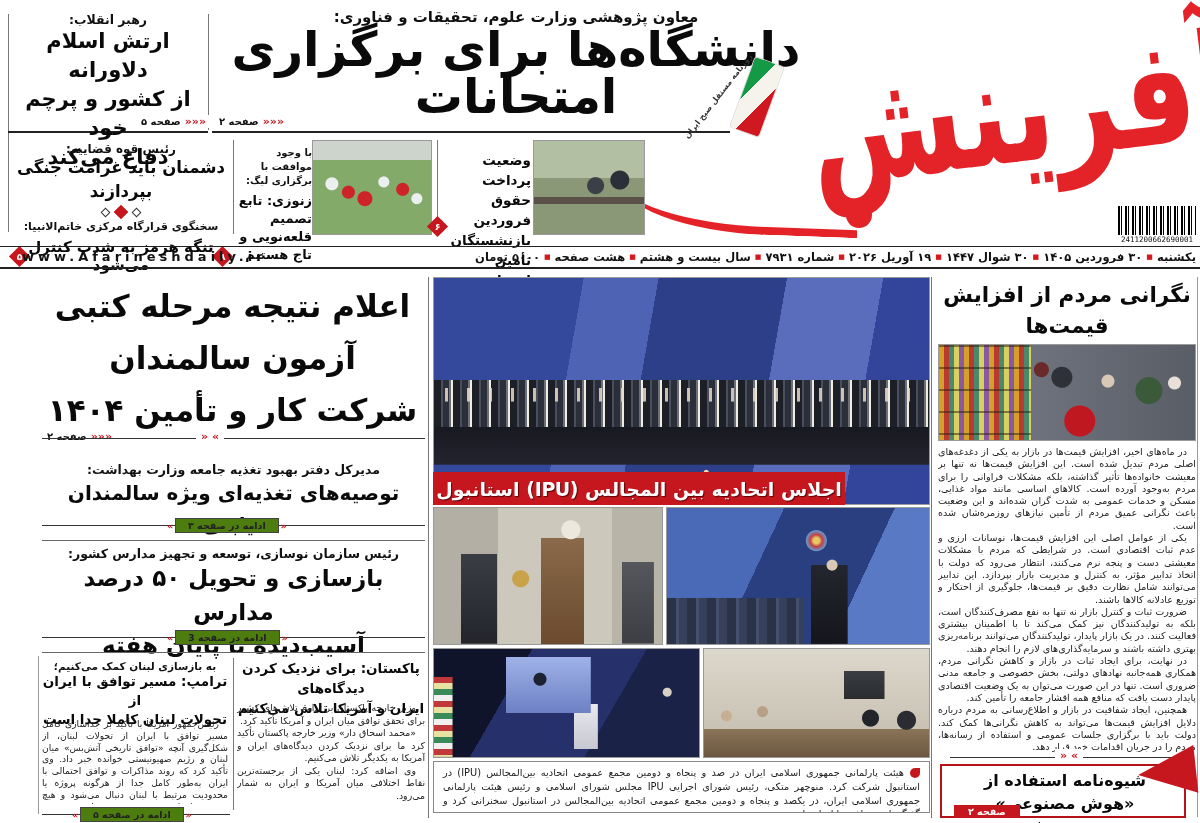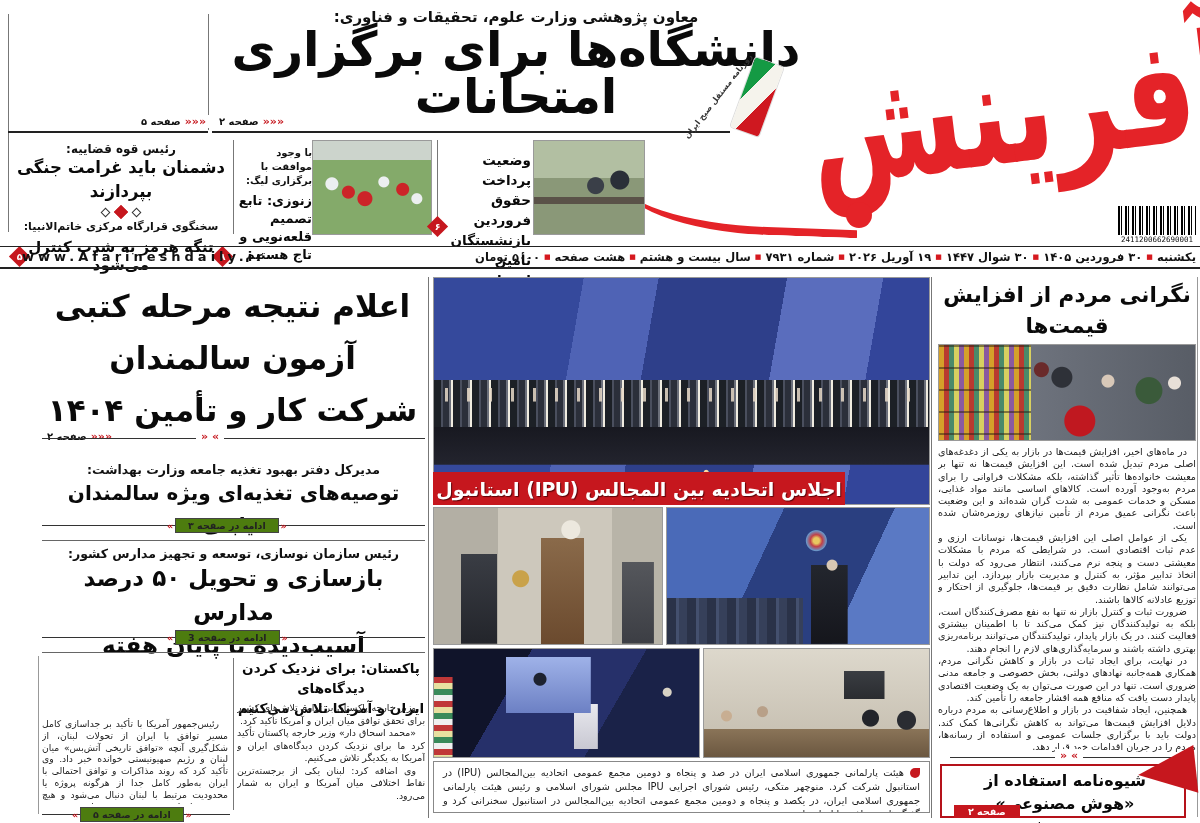--- a/index.html
+++ b/index.html
@@ -41,20 +41,26 @@
 
 <div class="page">
 
   <div class="vr" style="left:8px;top:14px;height:218px"></div>
   <div class="vr" style="left:208px;top:14px;height:116px"></div>
   <div class="vr" style="left:233px;top:140px;height:94px"></div>
   <div class="vr" style="left:437px;top:140px;height:94px"></div>
   <div class="hl2" style="left:8px;top:131px;width:200px"></div>
   <div class="hl2" style="left:212px;top:131px;width:518px"></div>
 
+  <div class="abs" style="left:10px;top:12px;width:196px;height:118px;text-align:center">
+    <div class="kicker" style="font-size:12.5px">رهبر انقلاب:</div>
+    <div class="headline" style="font-size:21px;line-height:29px">ارتش اسلام دلاورانه</div>
+    <div class="headline" style="font-size:21px;line-height:29px">از کشور و پرچم خود</div>
+    <div class="headline" style="font-size:21px;line-height:29px">دفاع می‌کند</div>
+  </div>
   <div class="pmark" style="left:138px;top:115px"><span>صفحه ۵</span></div>
 
   <div class="abs c" style="left:216px;top:8px;width:600px">
     <div class="kicker" style="font-size:15px">معاون پژوهشی وزارت علوم، تحقیقات و فناوری:</div>
     <div class="headline" style="font-size:48px;line-height:47px;letter-spacing:-1px">دانشگاه‌ها برای برگزاری امتحانات</div>
   </div>
   <div class="pmark" style="left:216px;top:115px"><span>صفحه ۲</span></div>
 
   <div class="abs" style="left:742px;top:60px;width:30px;height:74px;transform:rotate(20deg);border-radius:3px;
               background:linear-gradient(115deg,#149a44 0 32%,#f5f3ec 32% 63%,#cf1820 63%);box-shadow:0 0 0 1px #ddd"></div>
@@ -165,20 +171,25 @@
   <div class="abs c" style="left:237px;top:658px;width:188px">
     <div class="headline" style="font-size:13.5px;line-height:20px">پاکستان: برای نزدیک کردن دیدگاه‌های</div>
     <div class="headline" style="font-size:13.5px;line-height:20px">ایران و آمریکا تلاش می‌کنیم</div>
   </div>
   <div class="abs body-txt" style="left:237px;top:702px;width:188px;height:108px;overflow:hidden;font-size:9.4px;line-height:12.5px">
     <p>وزیر خارجه پاکستان بر تداوم تلاش‌های کشور برای تحقق توافق میان ایران و آمریکا تأکید کرد.</p>
     <p>«محمد اسحاق دار» وزیر خارجه پاکستان تأکید کرد ما برای نزدیک کردن دیدگاه‌های ایران و آمریکا به یکدیگر تلاش می‌کنیم.</p>
     <p>وی اضافه کرد: لبنان یکی از برجسته‌ترین نقاط اختلافی میان آمریکا و ایران به شمار می‌رود.</p>
   </div>
 
+  <div class="abs c" style="left:42px;top:660px;width:186px">
+    <div class="kicker" style="font-size:10.5px">به بازسازی لبنان کمک می‌کنیم؛</div>
+    <div class="headline" style="font-size:13.5px;line-height:19px">ترامپ: مسیر توافق با ایران از</div>
+    <div class="headline" style="font-size:13.5px;line-height:19px">تحولات لبنان کاملا جدا است</div>
+  </div>
   <div class="abs body-txt" style="left:42px;top:718px;width:186px;height:86px;overflow:hidden;font-size:9.2px;line-height:11.8px">
     <p>رئیس‌جمهور آمریکا با تأکید بر جداسازی کامل مسیر توافق با ایران از تحولات لبنان، از شکل‌گیری آنچه «توافق تاریخی آتش‌بس» میان لبنان و رژیم صهیونیستی خوانده خبر داد. وی تأکید کرد که روند مذاکرات و توافق احتمالی با ایران به‌طور کامل جدا از هرگونه پروژه یا محدودیت مرتبط با لبنان دنبال می‌شود و هیچ پیوندی میان این دو موضوع وجود ندارد.</p>
   </div>
   <div class="hl" style="left:42px;top:814px;width:188px"></div>
   <div class="more" style="left:80px;top:807px"><span>ادامه در صفحه ۵</span></div>
 
   <div class="ph" style="left:433px;top:277px;width:497px;height:228px;
               background:repeating-linear-gradient(90deg,transparent 0 11px,rgba(232,218,200,.85) 11px 14px,transparent 14px 22px) 0 52%/100% 6% no-repeat,
                          repeating-linear-gradient(90deg,#1c2026 0 7px,#4a4f5e 7px 9px,#2b2f3a 9px 15px,#6b6f7a 15px 17px,#f0ece0 17px 19px) 0 57%/100% 21% no-repeat,
                          linear-gradient(#14151c,#23242e) 0 78%/100% 22% no-repeat,

